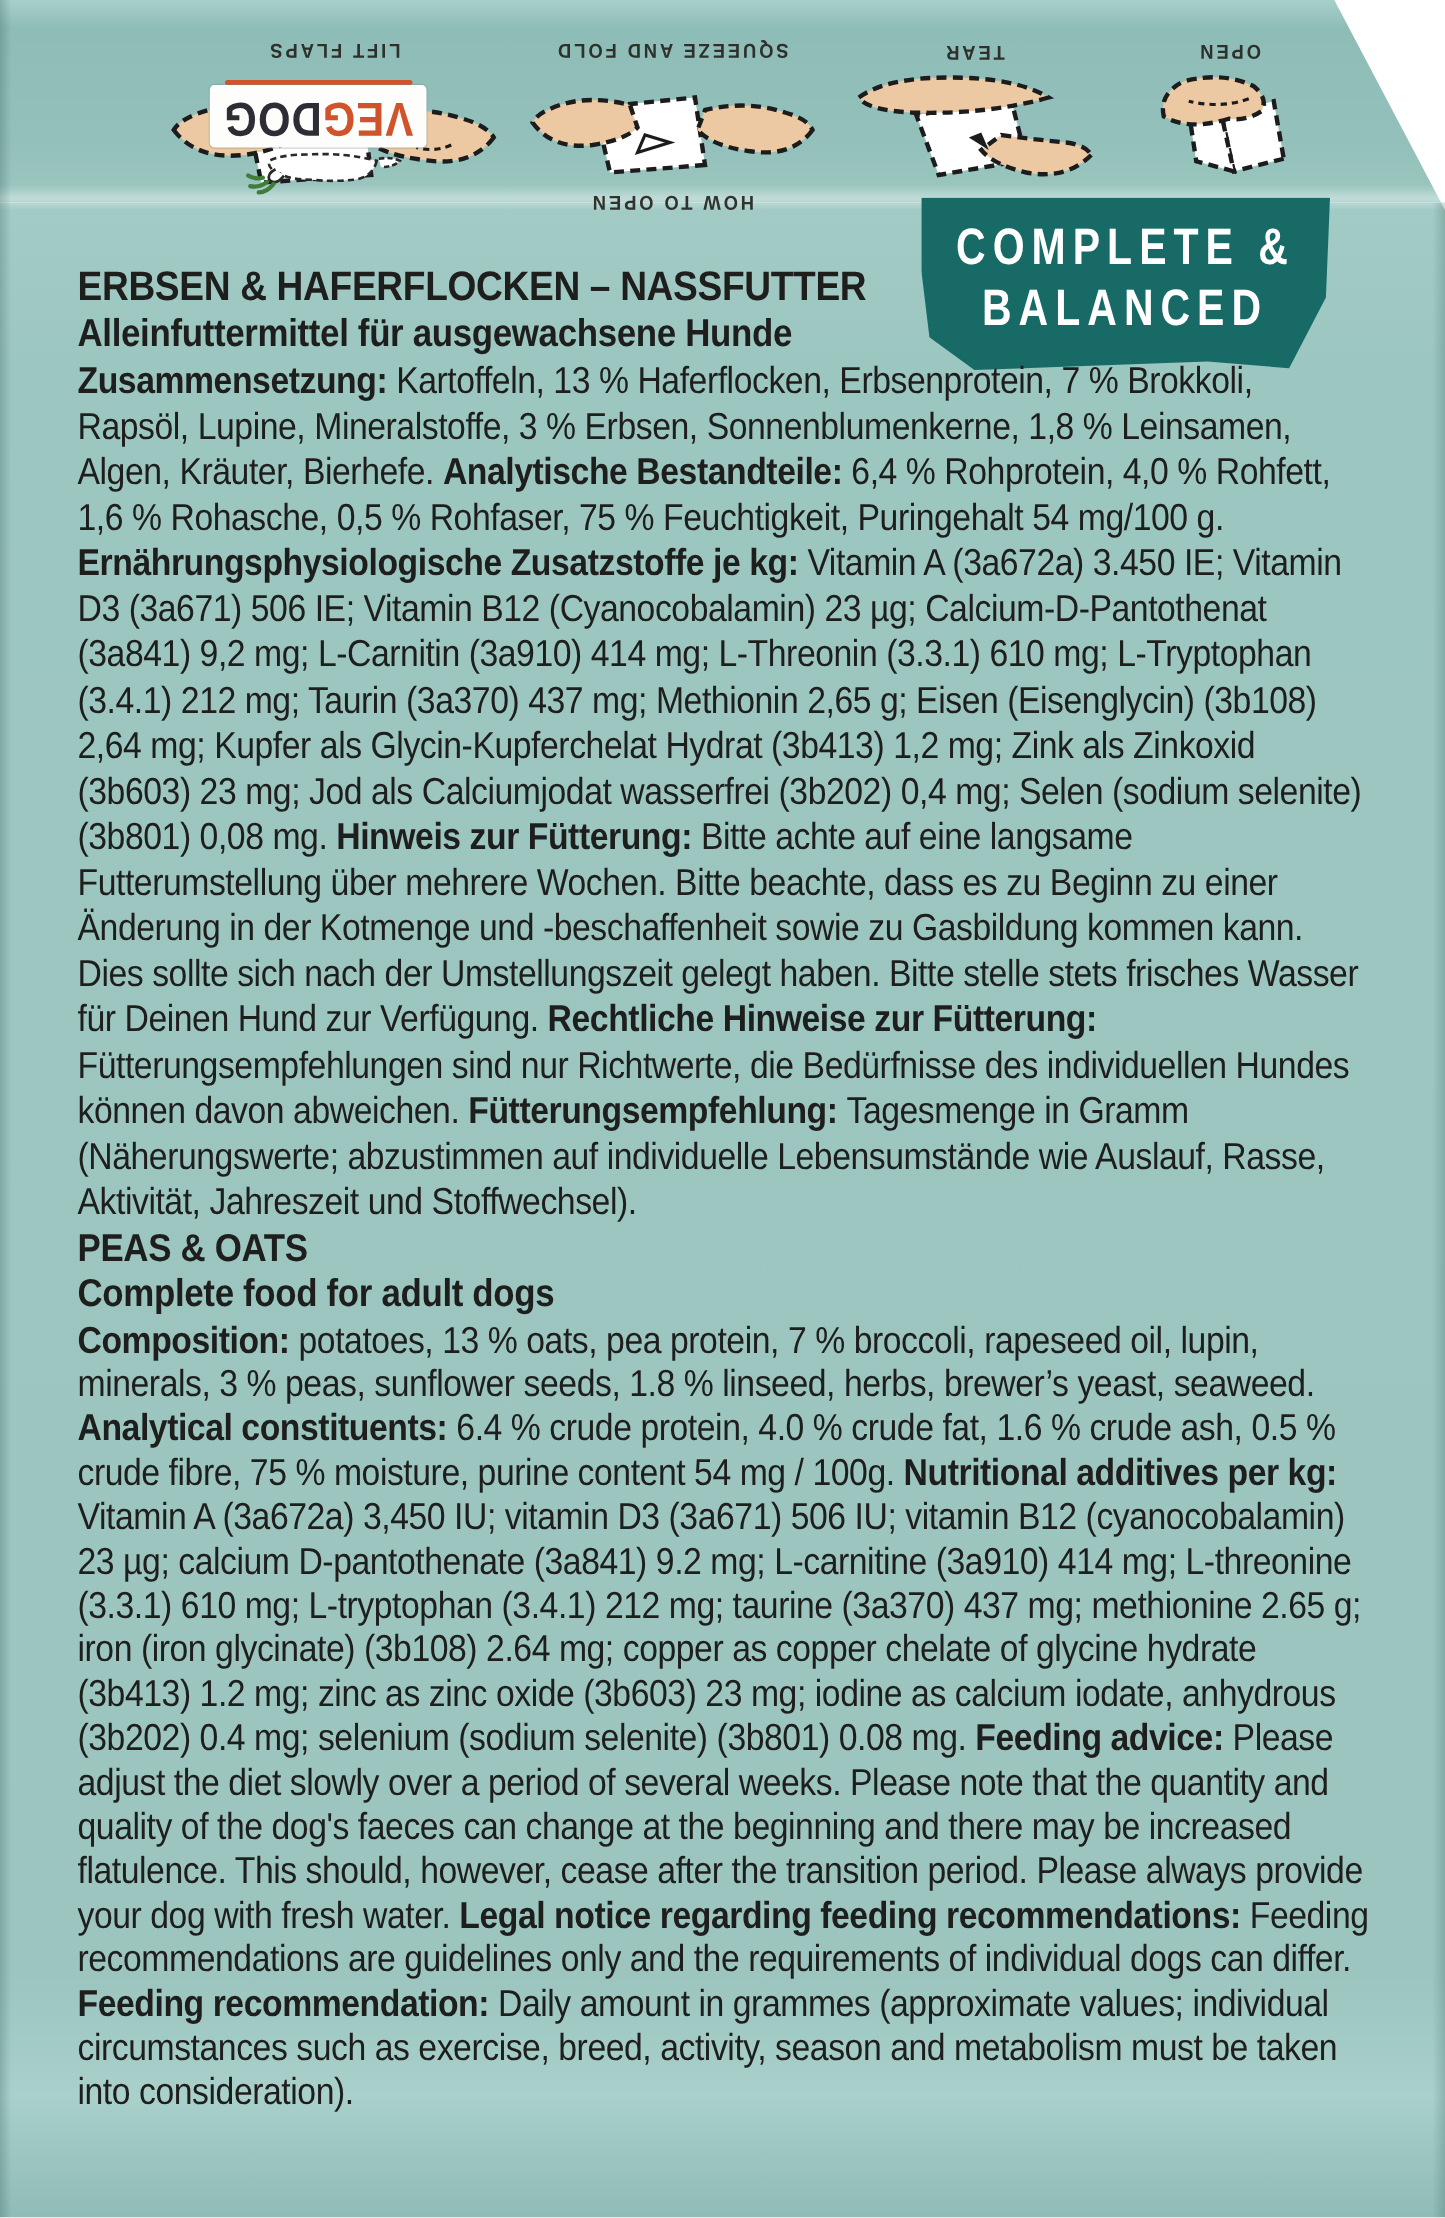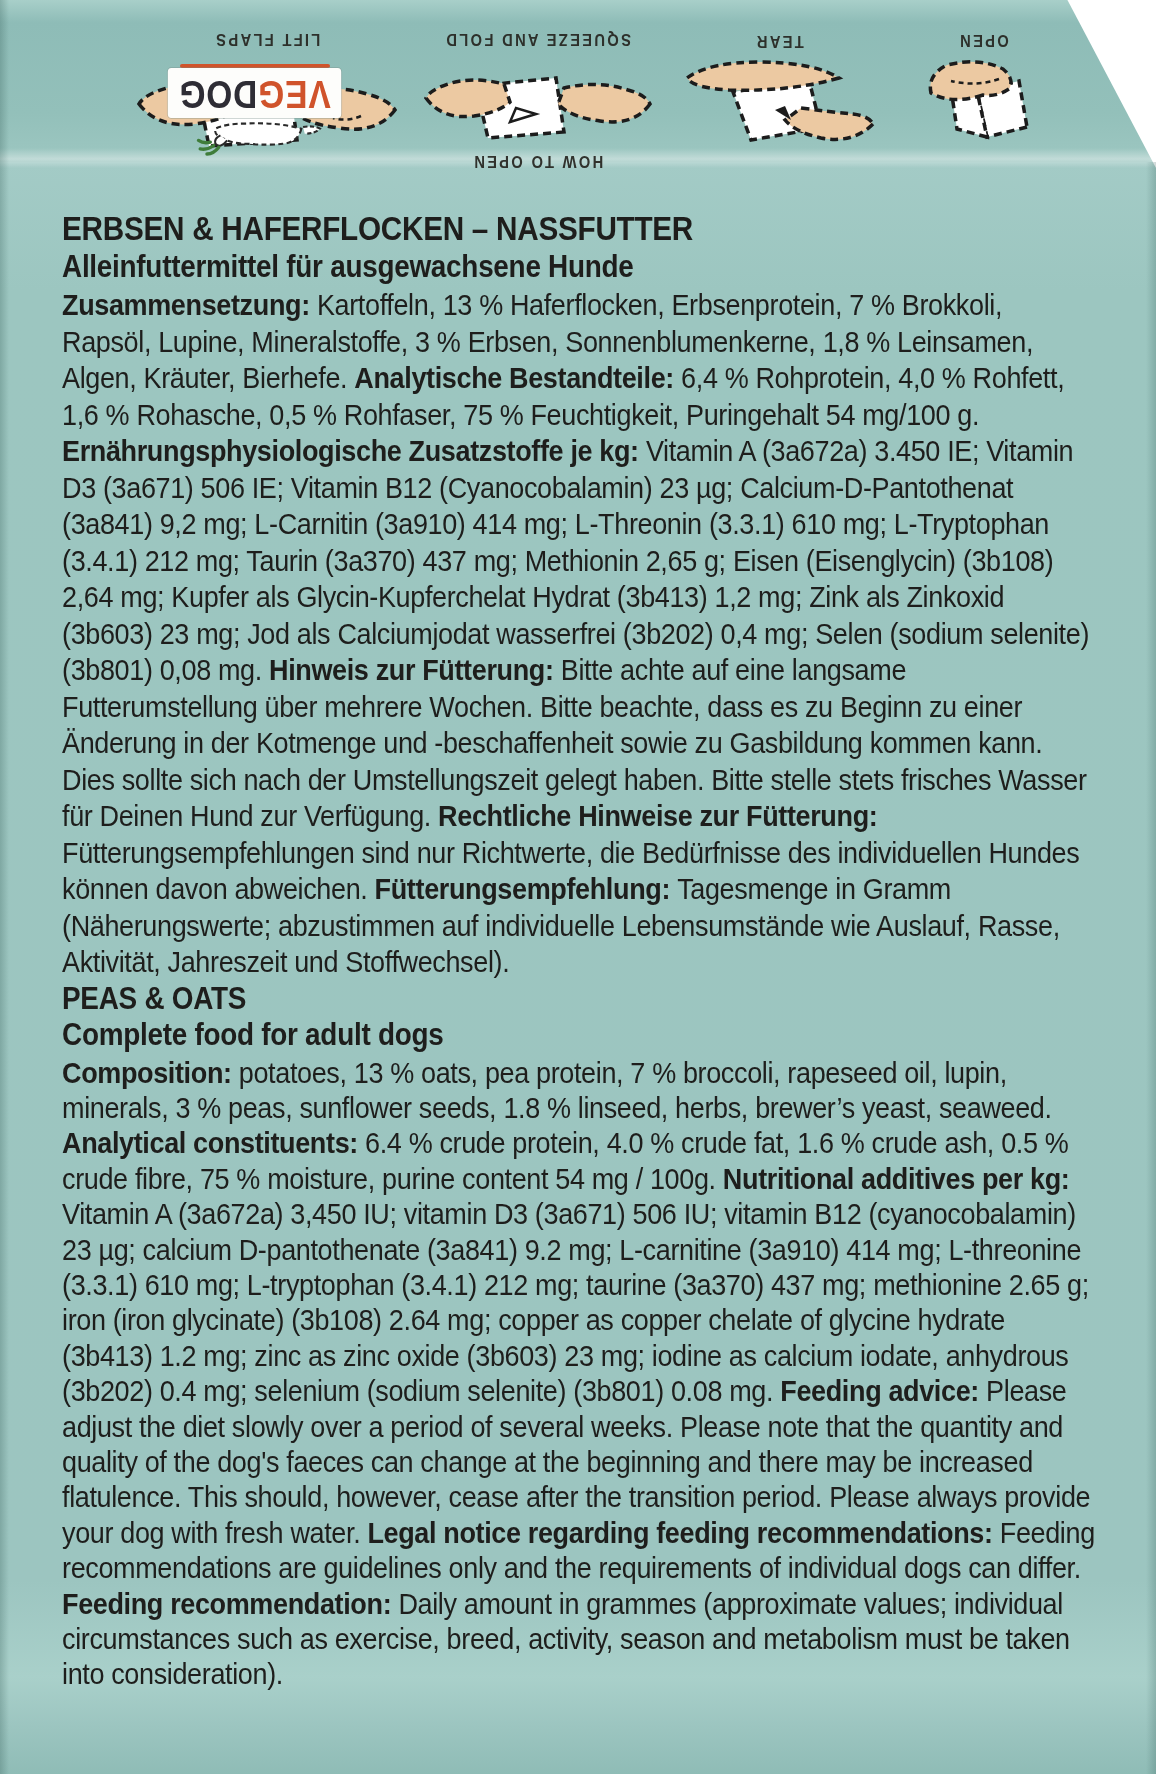--- a/index.html
+++ b/index.html
@@ -133,20 +133,24 @@
     <svg width="170" height="46" viewBox="0 0 170 46">
       <path d="M30,36 Q34,20 52,18 Q70,16 92,18 Q112,18 122,24 Q134,28 132,36 Q120,42 96,42 Q60,44 30,36 Z" fill="#ffffff" stroke="#2a2a2a" stroke-width="2.5" stroke-dasharray="6 4"></path>
       <path d="M118,22 q8,-10 14,-4 q2,6 -6,10" fill="#ffffff" stroke="#2a2a2a" stroke-width="2.5"></path>
       <path d="M28,38 q-12,2 -20,-2 q6,-6 18,-6" fill="#ffffff" stroke="#2a2a2a" stroke-width="2.5" stroke-dasharray="5 3"></path>
       <path d="M128,14 q6,-8 14,-8 M134,16 q8,-6 16,-4 M138,20 q8,-2 14,2" fill="none" stroke="#3f7d3a" stroke-width="4" stroke-linecap="round"></path>
     </svg>
     <div class="logo-box"><span class="logo-veg">VEG</span><span class="logo-dog">DOG</span></div>
     <div class="logo-underline"></div>
   </div>
 
+  <div class="badge">
+    <div class="badge-line">COMPLETE &amp;</div>
+    <div class="badge-line">BALANCED</div>
+  </div>
 
   <div class="label-text">
     <div class="t-title">ERBSEN &amp; HAFERFLOCKEN – NASSFUTTER</div>
     <div class="t-sub">Alleinfuttermittel für ausgewachsene Hunde</div>
     <div class="t-body"><span class="b">Zusammensetzung: </span><span>Kartoffeln, 13 % Haferflocken, Erbsenprotein, 7 % Brokkoli, Rapsöl, Lupine, Mineralstoffe, 3 % Erbsen, Sonnenblumenkerne, 1,8 % Leinsamen, Algen, Kräuter, Bierhefe. </span><span class="b">Analytische Bestandteile: </span><span>6,4 % Rohprotein, 4,0 % Rohfett, 1,6 % Rohasche, 0,5 % Rohfaser, 75 % Feuchtigkeit, Puringehalt 54 mg/100 g. </span><span class="b">Ernährungsphysiologische Zusatzstoffe je kg: </span><span>Vitamin A (3a672a) 3.450 IE; Vitamin D3 (3a671) 506 IE; Vitamin B12 (Cyanocobalamin) 23 µg; Calcium-D-Pantothenat (3a841) 9,2 mg; L-Carnitin (3a910) 414 mg; L-Threonin (3.3.1) 610 mg; L-Tryptophan (3.4.1) 212 mg; Taurin (3a370) 437 mg; Methionin 2,65 g; Eisen (Eisenglycin) (3b108) 2,64 mg; Kupfer als Glycin-Kupferchelat Hydrat (3b413) 1,2 mg; Zink als Zinkoxid (3b603) 23 mg; Jod als Calciumjodat wasserfrei (3b202) 0,4 mg; Selen (sodium selenite) (3b801) 0,08 mg. </span><span class="b">Hinweis zur Fütterung: </span><span>Bitte achte auf eine langsame Futterumstellung über mehrere Wochen. Bitte beachte, dass es zu Beginn zu einer Änderung in der Kotmenge und -beschaffenheit sowie zu Gasbildung kommen kann. Dies sollte sich nach der Umstellungszeit gelegt haben. Bitte stelle stets frisches Wasser für Deinen Hund zur Verfügung. </span><span class="b">Rechtliche Hinweise zur Fütterung: </span><span>Fütterungsempfehlungen sind nur Richtwerte, die Bedürfnisse des individuellen Hundes können davon abweichen. </span><span class="b">Fütterungsempfehlung: </span><span>Tagesmenge in Gramm (Näherungswerte; abzustimmen auf individuelle Lebensumstände wie Auslauf, Rasse, Aktivität, Jahreszeit und Stoffwechsel).</span></div>
     <div class="t-h-en">PEAS &amp; OATS</div>
     <div class="t-h-en">Complete food for adult dogs</div>
     <div class="t-body t-body-en"><span class="b">Composition: </span><span>potatoes, 13 % oats, pea protein, 7 % broccoli, rapeseed oil, lupin, minerals, 3 % peas, sunflower seeds, 1.8 % linseed, herbs, brewer’s yeast, seaweed. </span><span class="b">Analytical constituents: </span><span>6.4 % crude protein, 4.0 % crude fat, 1.6 % crude ash, 0.5 % crude fibre, 75 % moisture, purine content 54 mg / 100g. </span><span class="b">Nutritional additives per kg: </span><span>Vitamin A (3a672a) 3,450 IU; vitamin D3 (3a671) 506 IU; vitamin B12 (cyanocobalamin) 23 µg; calcium D-pantothenate (3a841) 9.2 mg; L-carnitine (3a910) 414 mg; L-threonine (3.3.1) 610 mg; L-tryptophan (3.4.1) 212 mg; taurine (3a370) 437 mg; methionine 2.65 g; iron (iron glycinate) (3b108) 2.64 mg; copper as copper chelate of glycine hydrate (3b413) 1.2 mg; zinc as zinc oxide (3b603) 23 mg; iodine as calcium iodate, anhydrous (3b202) 0.4 mg; selenium (sodium selenite) (3b801) 0.08 mg. </span><span class="b">Feeding advice: </span><span>Please adjust the diet slowly over a period of several weeks. Please note that the quantity and quality of the dog's faeces can change at the beginning and there may be increased flatulence. This should, however, cease after the transition period. Please always provide your dog with fresh water. </span><span class="b">Legal notice regarding feeding recommendations: </span><span>Feeding recommendations are guidelines only and the requirements of individual dogs can differ. </span><span class="b">Feeding recommendation: </span><span>Daily amount in grammes (approximate values; individual circumstances such as exercise, breed, activity, season and metabolism must be taken into consideration).</span></div>
   </div>
 

